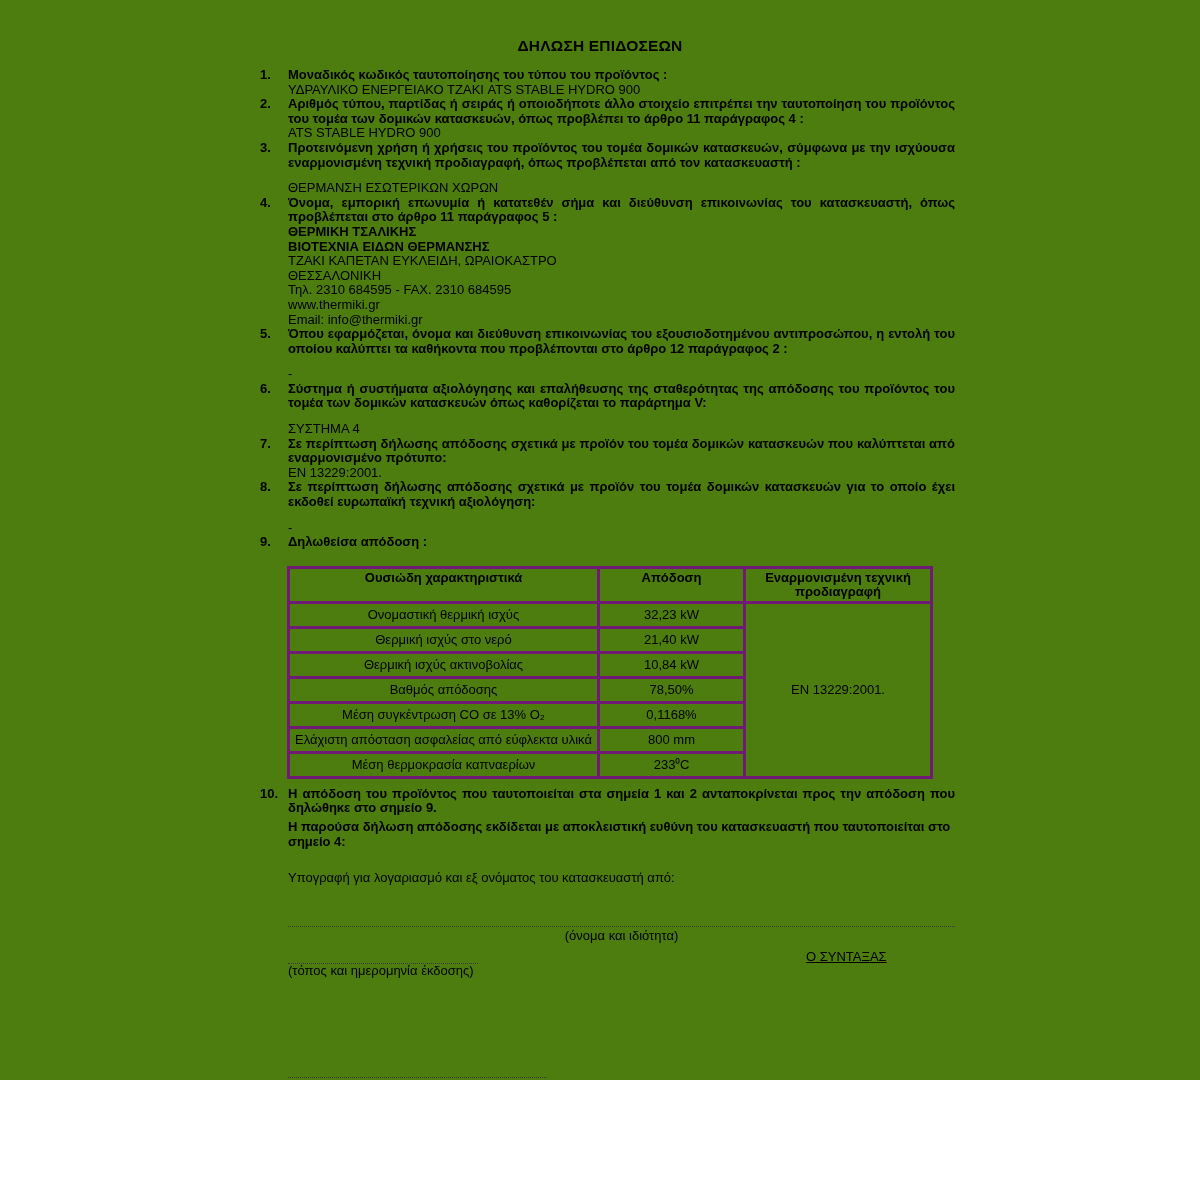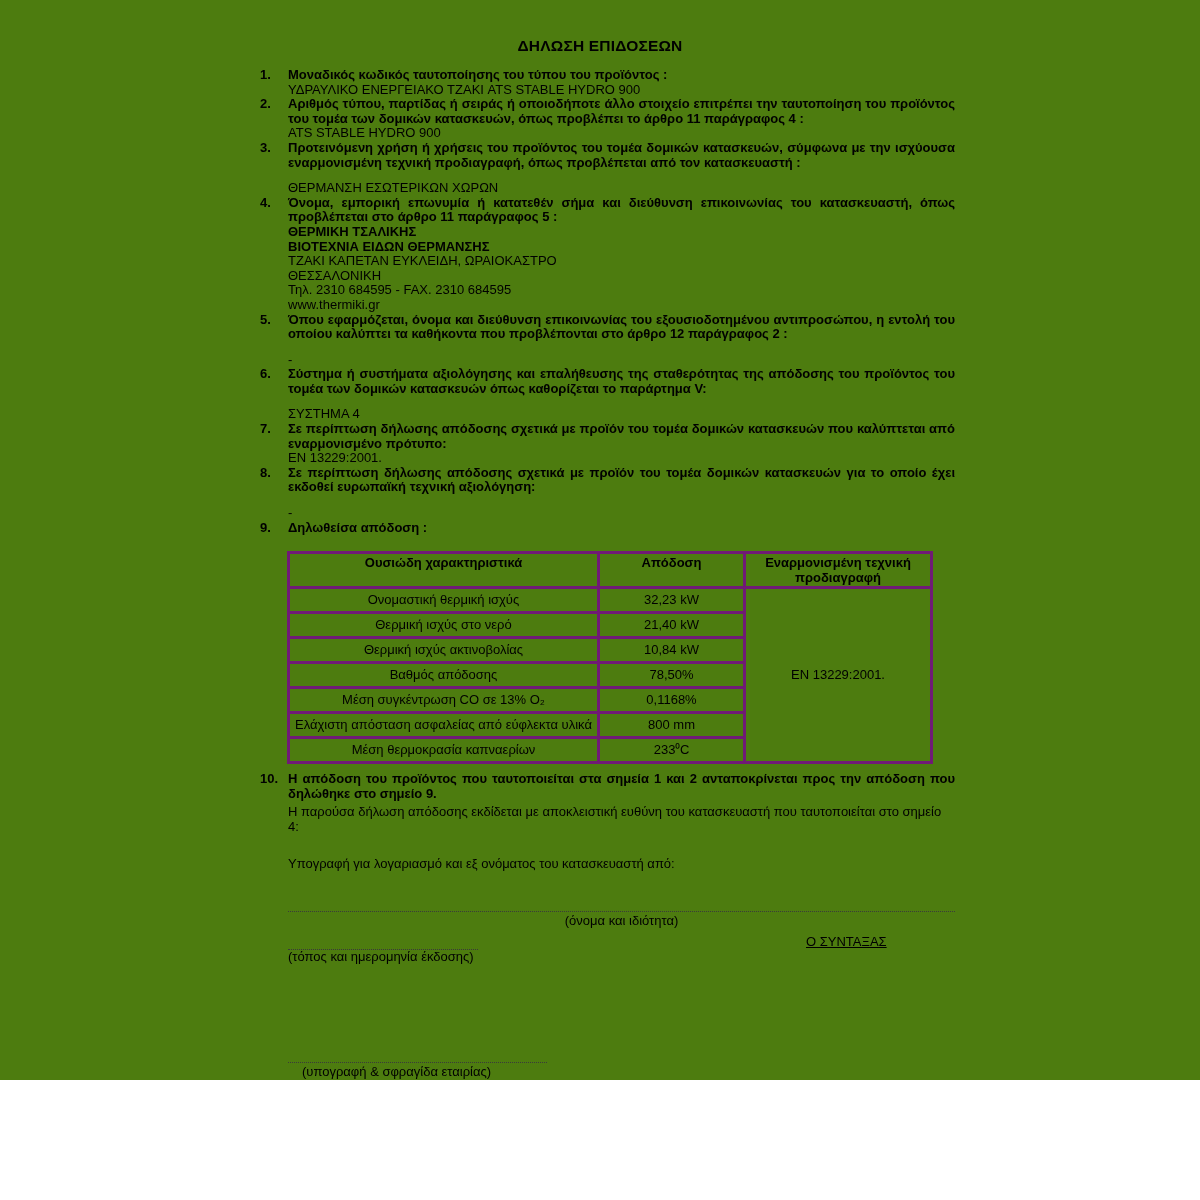--- a/index.html
+++ b/index.html
@@ -34,21 +34,21 @@
     border-collapse:collapse; table-layout:fixed;
     width:643px; font-size:13px; line-height:14.6px;
   }
   table.perf th, table.perf td { border:3px solid #701a75; padding:0 3px; text-align:center; overflow:hidden; }
   table.perf th { font-weight:bold; vertical-align:top; height:30px; padding-top:2px; }
   table.perf td { height:22px; vertical-align:middle; }
   table.perf td.spec { vertical-align:middle; }
 
   .closing { margin-left:50px; width:667px; }
   .closing .item10 { display:flex; margin-top:8px; margin-left:-50px; }
-  .resp   { margin:4px 0 0 0; }
+  .resp   { margin:4px 0 0 0;font-weight:bold; }
   .signby { margin:22px 0 0 0; }
 
   .sig { margin-left:50px; width:667px; }
   .dotline { border-bottom:1px dotted #3a3a3a; }
   .line-long  { width:667px; height:10px; margin-top:30px; }
   .line-short { width:190px; height:14px; }
   .line-mid   { width:259px; height:14px; }
   .cap { margin:0; }
   .cap-center { text-align:center; margin-top:2px; }
   .sig-row2 { display:flex; align-items:flex-end; margin-top:6px;text-decoration:underline; }
@@ -103,20 +103,21 @@
       <div class="item">
         <div class="num">4.</div>
         <div class="body">
           <p class="h">Όνομα, εμπορική επωνυμία ή κατατεθέν σήμα και διεύθυνση επικοινωνίας του κατασκευαστή, όπως προβλέπεται στο άρθρο 11 παράγραφος 5 :</p>
           <p class="v b">ΘΕΡΜΙΚΗ ΤΣΑΛΙΚΗΣ</p>
           <p class="v b">ΒΙΟΤΕΧΝΙΑ ΕΙΔΩΝ ΘΕΡΜΑΝΣΗΣ</p>
           <p class="v">ΤΖΑΚΙ ΚΑΠΕΤΑΝ ΕΥΚΛΕΙΔΗ, ΩΡΑΙΟΚΑΣΤΡΟ</p>
           <p class="v">ΘΕΣΣΑΛΟΝΙΚΗ</p>
           <p class="v">Τηλ. 2310 684595 - FAX. 2310 684595</p>
           <p class="v">www.thermiki.gr</p>
+          <p class="v">Email: info@thermiki.gr</p>
         </div>
       </div>
 
       <div class="item">
         <div class="num">5.</div>
         <div class="body">
           <p class="h">Όπου εφαρμόζεται, όνομα και διεύθυνση επικοινωνίας του εξουσιοδοτημένου αντιπροσώπου, η εντολή του οποίου καλύπτει τα καθήκοντα που προβλέπονται στο άρθρο 12 παράγραφος 2 :</p>
           <p class="v gap">-</p>
         </div>
       </div>

